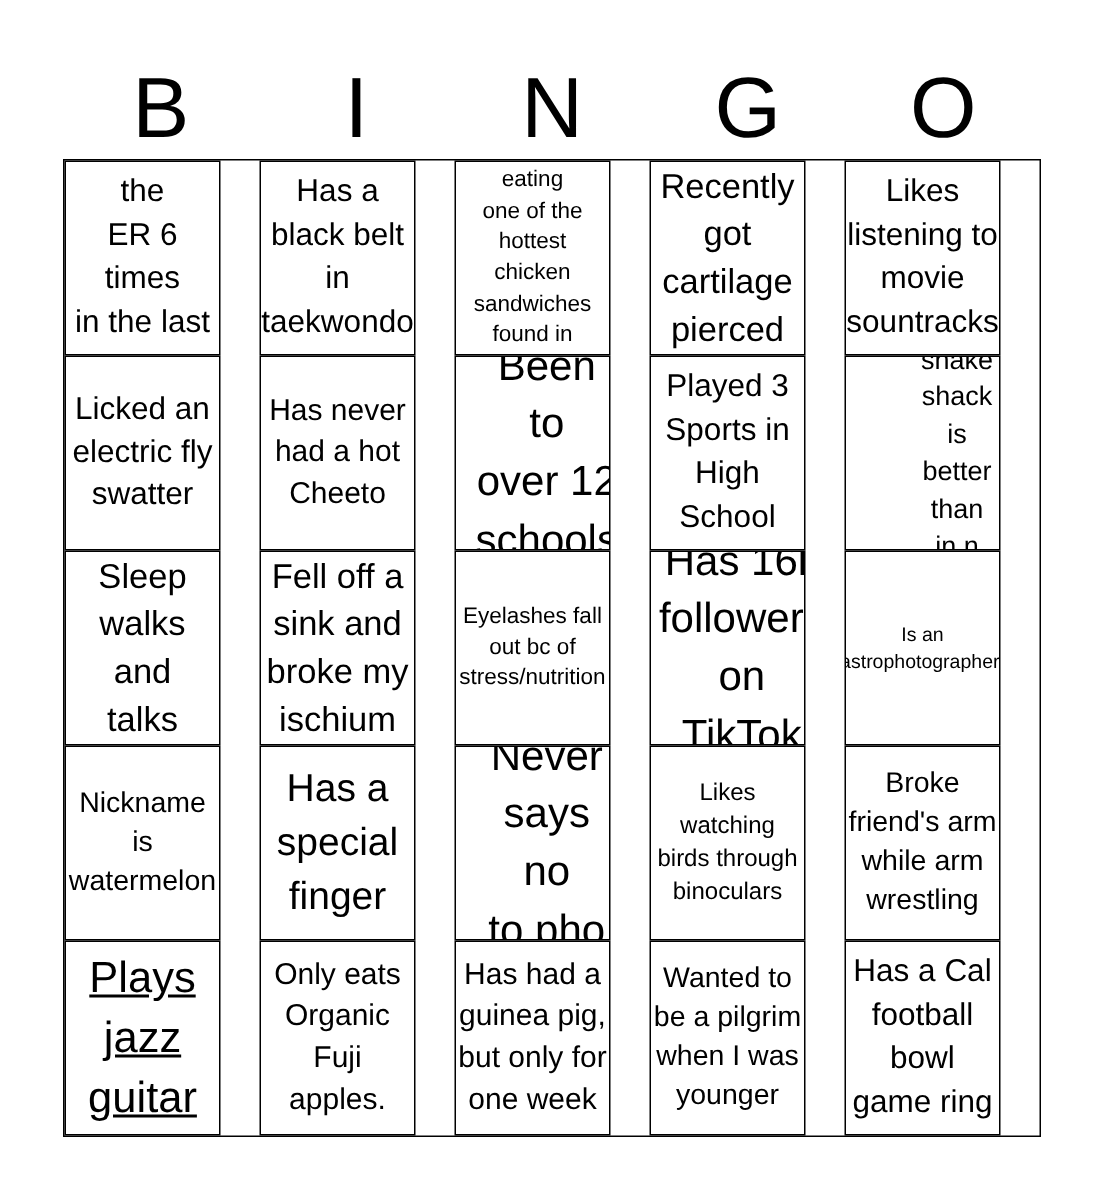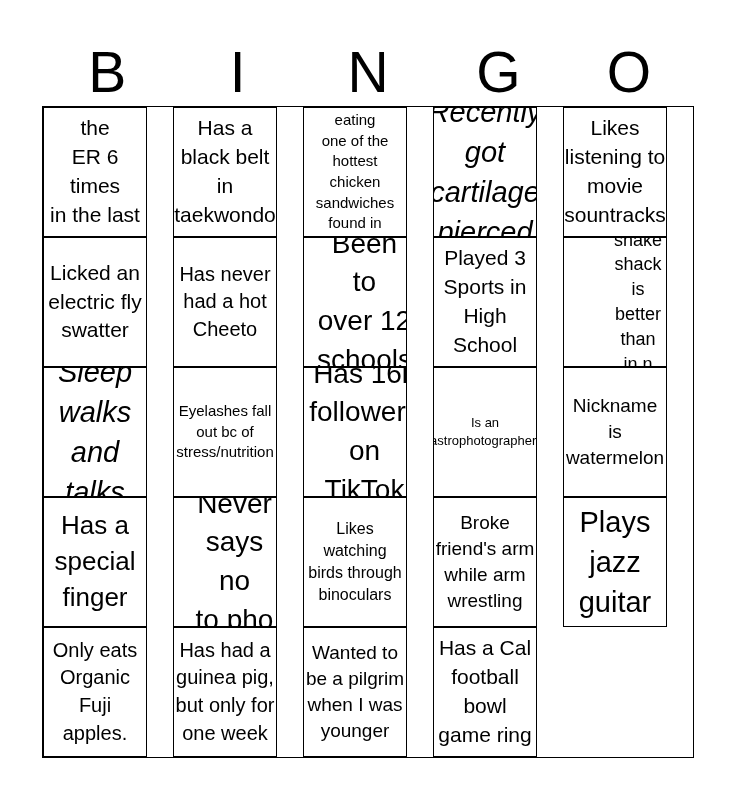--- a/index.html
+++ b/index.html
@@ -56,24 +56,24 @@
     padding: 0 1px;
     overflow: hidden;
   }
   .fs13 { font-size: 13px; }
   .fs15 { font-size: 15px; }
   .fs16 { font-size: 16px; }
   .fs18 { font-size: 18px; padding-left: 47px; }
   .fs19 { font-size: 19px; }
   .fs20 { font-size: 20px; }
   .fs21 { font-size: 21px; }
-  .fs22 { font-size: 29px; font-style: italic; }
+  .fs22 { font-size: 23px; }
   .fs26 { font-size: 26px; }
   .fs28 { font-size: 28px; padding-left: 20px; }
-  .fs29 { font-size: 29px; }
+  .fs29 { font-size: 29px; text-decoration: underline; }
 </style>
 </head>
 <body>
 
 <div class="page">
   <div class="card">
 
     <div class="title-row">
       <span class="title-letter">B</span>
       <span class="title-letter">I</span>
@@ -120,20 +120,24 @@
 High
 School</div>
       <div class="cell fs18">Thinks
 shake shack
 is better
 than in n out</div>
 
       <div class="cell fs22">Sleep
 walks and
 talks</div>
+      <div class="cell fs22">Fell off a
+sink and
+broke my
+ischium</div>
       <div class="cell fs15">Eyelashes fall
 out bc of
 stress/nutrition</div>
       <div class="cell fs28">Has 16k
 followers
 on TikTok</div>
       <div class="cell fs13">Is an
 astrophotographer!</div>
 
       <div class="cell fs19">Nickname

